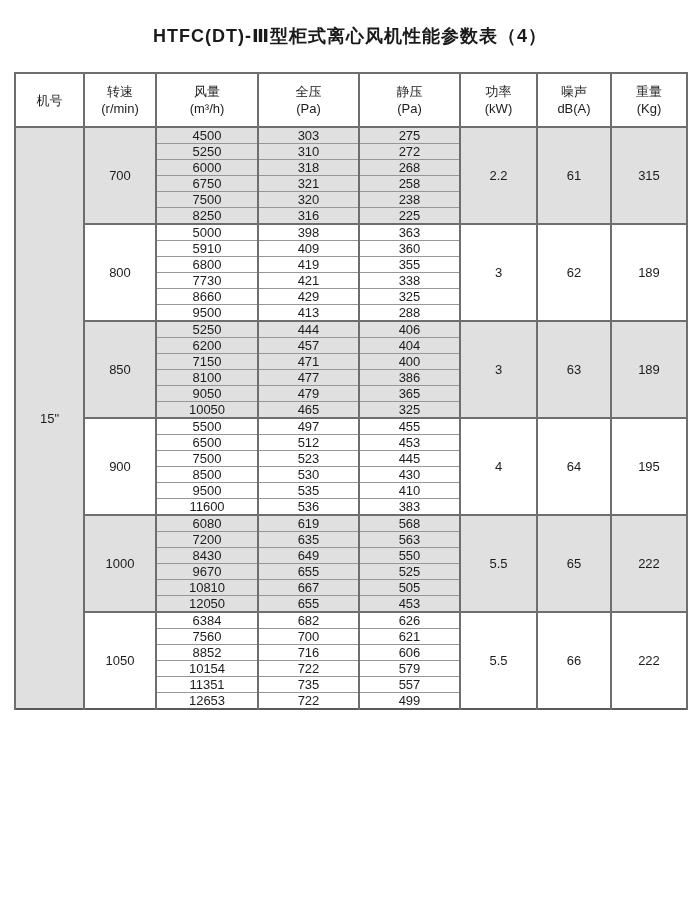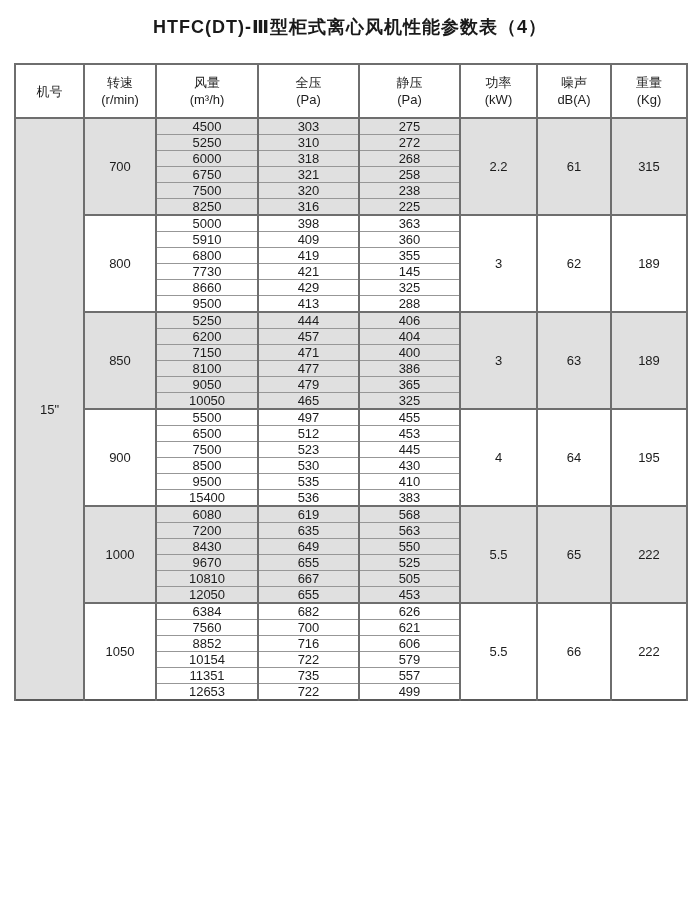--- a/index.html
+++ b/index.html
@@ -5,21 +5,21 @@
   html, body {
     margin: 0;
     padding: 0;
     background: #ffffff;
     font-family: "Liberation Sans", "DejaVu Sans", sans-serif;
     color: #1c1c1c;
   }
   .page {
     width: 672px;
     padding: 0 14px;
-    margin: 0 auto;
+    margin: 9px auto;
   }
   .title {
     margin: 0;
     padding: 15px 0 24px;
     font-size: 18px;
     font-weight: bold;
     text-align: center;
     letter-spacing: 1px;
     color: #1a1a1a;
     white-space: nowrap;
@@ -168,21 +168,21 @@
           <td>360</td>
         </tr>
         <tr>
           <td>6800</td>
           <td>419</td>
           <td>355</td>
         </tr>
         <tr>
           <td>7730</td>
           <td>421</td>
-          <td>145</td>
+          <td>338</td>
         </tr>
         <tr>
           <td>8660</td>
           <td>429</td>
           <td>325</td>
         </tr>
         <tr>
           <td>9500</td>
           <td>413</td>
           <td>288</td>
@@ -244,21 +244,21 @@
           <td>8500</td>
           <td>530</td>
           <td>430</td>
         </tr>
         <tr>
           <td>9500</td>
           <td>535</td>
           <td>410</td>
         </tr>
         <tr>
-          <td>15400</td>
+          <td>11600</td>
           <td>536</td>
           <td>383</td>
         </tr>
         <tr class="shaded group-start">
           <td rowspan="6">1000</td>
           <td>6080</td>
           <td>619</td>
           <td>568</td>
           <td rowspan="6">5.5</td>
           <td rowspan="6">65</td>

